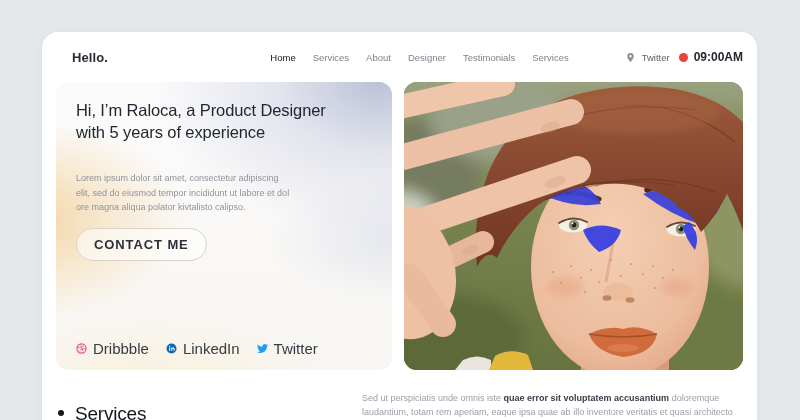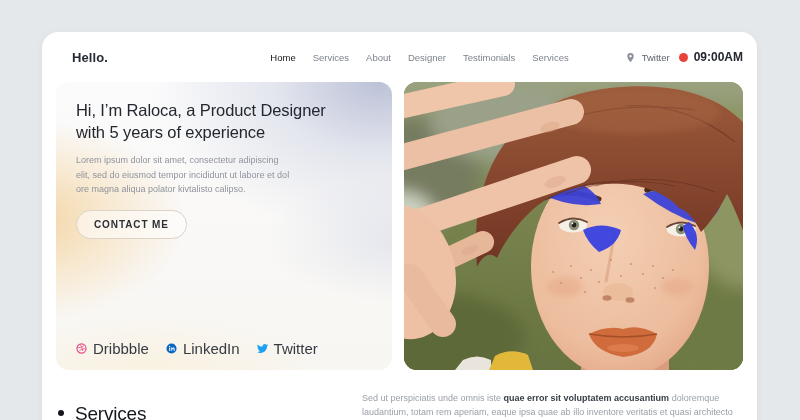--- a/index.html
+++ b/index.html
@@ -33,26 +33,26 @@
     width:336px; border-radius:13px; position:relative;
     padding:18px 20px; overflow:hidden;
     background:
       radial-gradient(120% 95% at 96% 0%, rgba(172,179,206,.80) 0%, rgba(199,204,222,.45) 26%, rgba(255,255,255,0) 56%),
       radial-gradient(40% 22% at 102% 55%, rgba(203,209,226,.45) 0%, rgba(255,255,255,0) 100%),
       radial-gradient(72% 52% at -10% 48%, rgba(242,204,146,.85) 0%, rgba(246,219,175,.5) 38%, rgba(255,255,255,0) 68%),
       radial-gradient(85% 45% at 28% 108%, rgba(250,240,218,.95) 0%, rgba(255,255,255,0) 62%),
       linear-gradient(180deg,#fbfbfc 0%,#f8f6f2 100%);
   }
   .h1 { font-size:16.5px; line-height:21.5px; font-weight:500; color:#23272f; letter-spacing:-.1px; white-space:nowrap; }
-  .desc { margin-top:10px; font-size:9px; line-height:14.5px; color:#8f949c; max-width:216px; }
+  .desc { margin-top:28px; font-size:9px; line-height:14.5px; color:#8f949c; max-width:216px; }
   .cta {
     margin-top:13px; display:inline-block; cursor:pointer;
     padding:8px 17px; border:1px solid #dad3c6; border-radius:999px;
     background:rgba(255,255,255,.55);
-    font-size:10px; letter-spacing:.9px; font-weight:600; color:#2c3139;
+    font-size:13px; letter-spacing:.9px; font-weight:600; color:#2c3139;
   }
   .socials { position:absolute; left:20px; bottom:13px; display:flex; gap:17px; align-items:center; }
   .social { display:flex; align-items:center; gap:6px; cursor:pointer; }
   .social .lbl { font-size:15px; color:#363b43; }
   .sicon { width:11px; height:11px; display:block; }
   
   .photo { flex:1; border-radius:13px; overflow:hidden; position:relative; background:#7b8551; }
   .photo svg { width:100%; height:100%; display:block; }
   
   .bottom { display:flex; gap:12px; margin-top:20px; }

